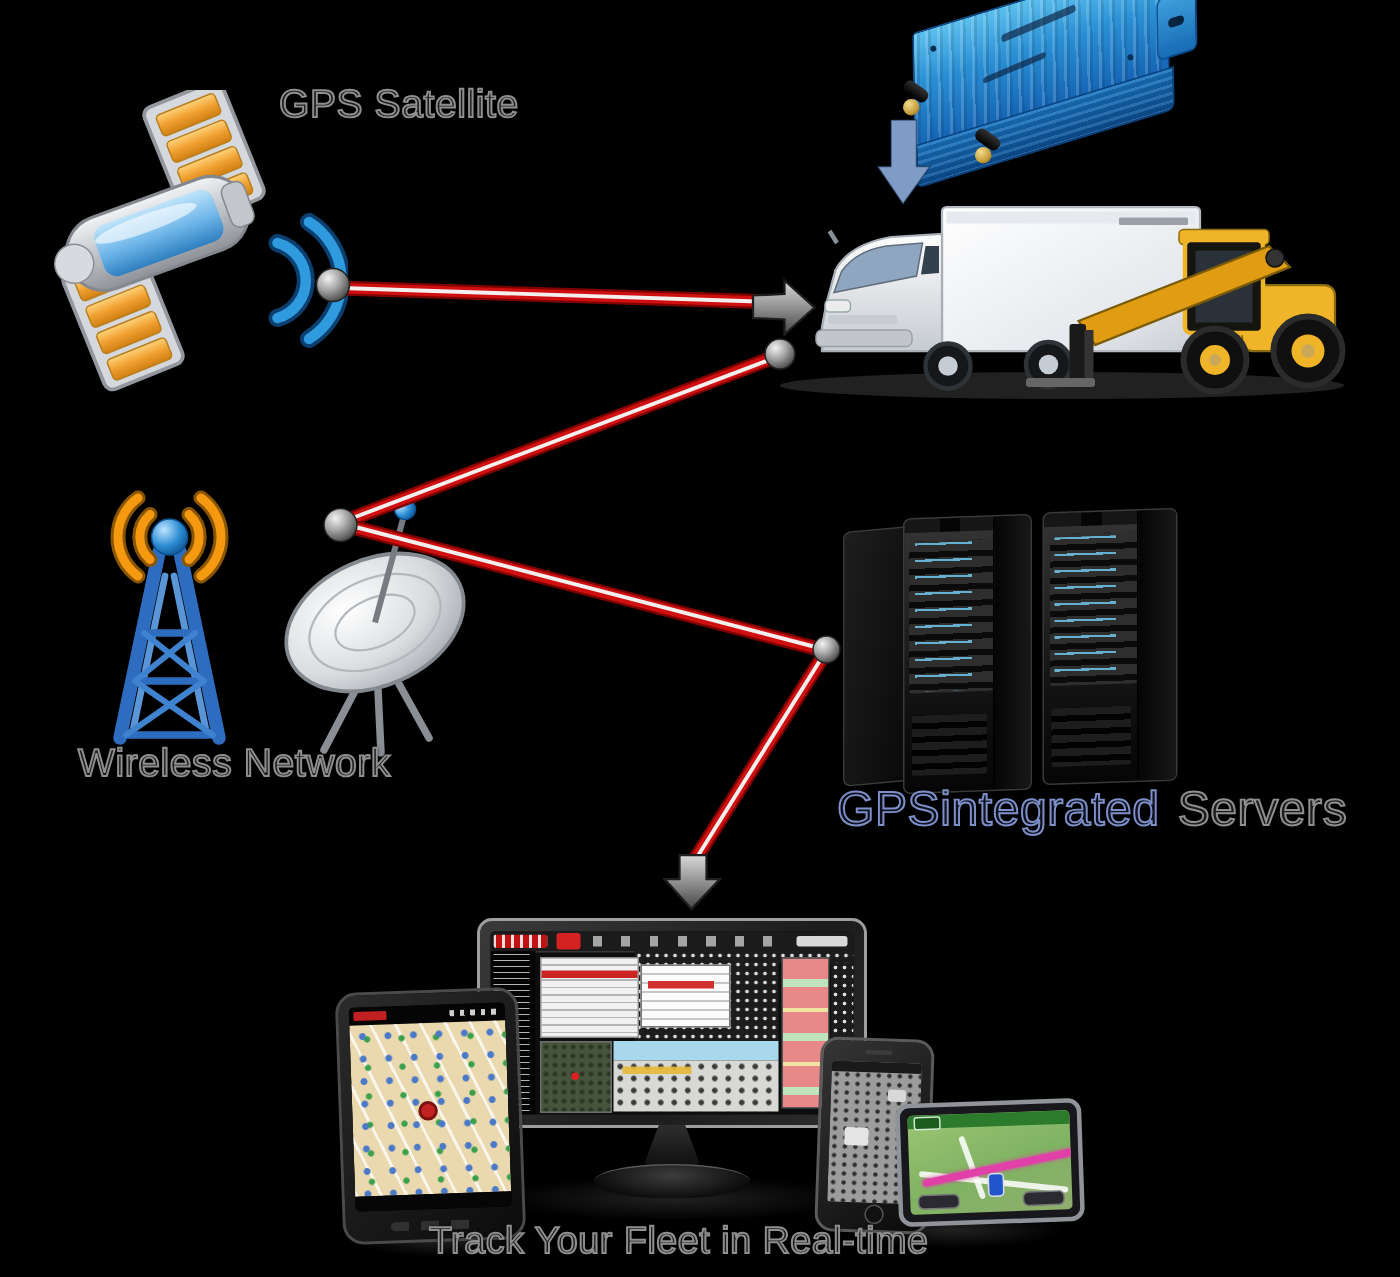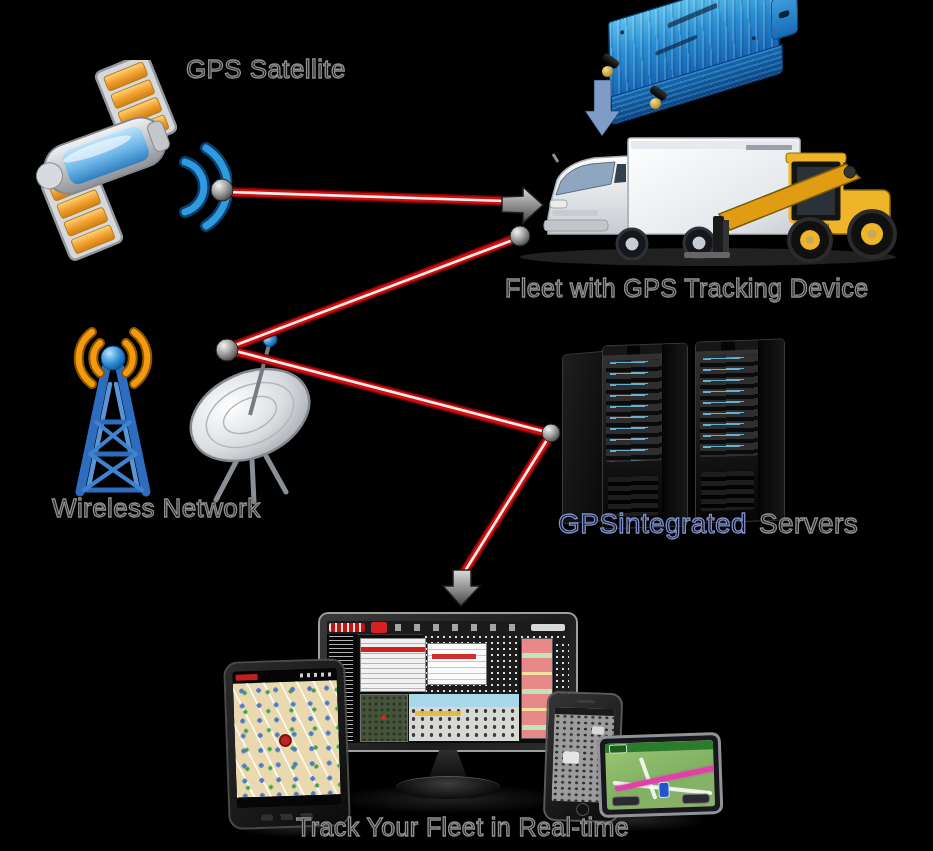--- a/index.html
+++ b/index.html
@@ -421,20 +421,19 @@
       <div class="ntop">
           <div class="nchip"></div>
         </div>
       <div class="marker" style="left:52px;top:40px;width:9px;height:14px;background:#2255cc;border-radius:3px;border:1px solid #dde;"></div>
       <div class="nbtn" style="left:5px;"></div>
       <div class="nbtn" style="right:5px;"></div>
     </div>
   </div>
 
   <div class="diagram-label" style="left:186px;top:54px;font-size:26px">GPS Satellite</div>
-  <div class="diagram-label" style="left:505px;top:274px;font-size:25px">Fleet with GPS Tracking Device</div>
   <div class="diagram-label" style="left:52px;top:493px;font-size:26px">Wireless Network</div>
-  <div class="diagram-label" style="left:558px;top:508px;font-size:28px">
+  <div class="diagram-label" style="left:558px;top:521px;font-size:32px">
     <span class="brand-part">GPSintegrated</span><span class="word-part">Servers</span>
   </div>
-  <div class="diagram-label" style="left:296px;top:813px;font-size:25px">Track Your Fleet in Real-time</div>
+  <div class="diagram-label" style="left:286px;top:813px;font-size:25px">Track Your Fleet in Real-time</div>
 
 </div>
 
 </body></html>

